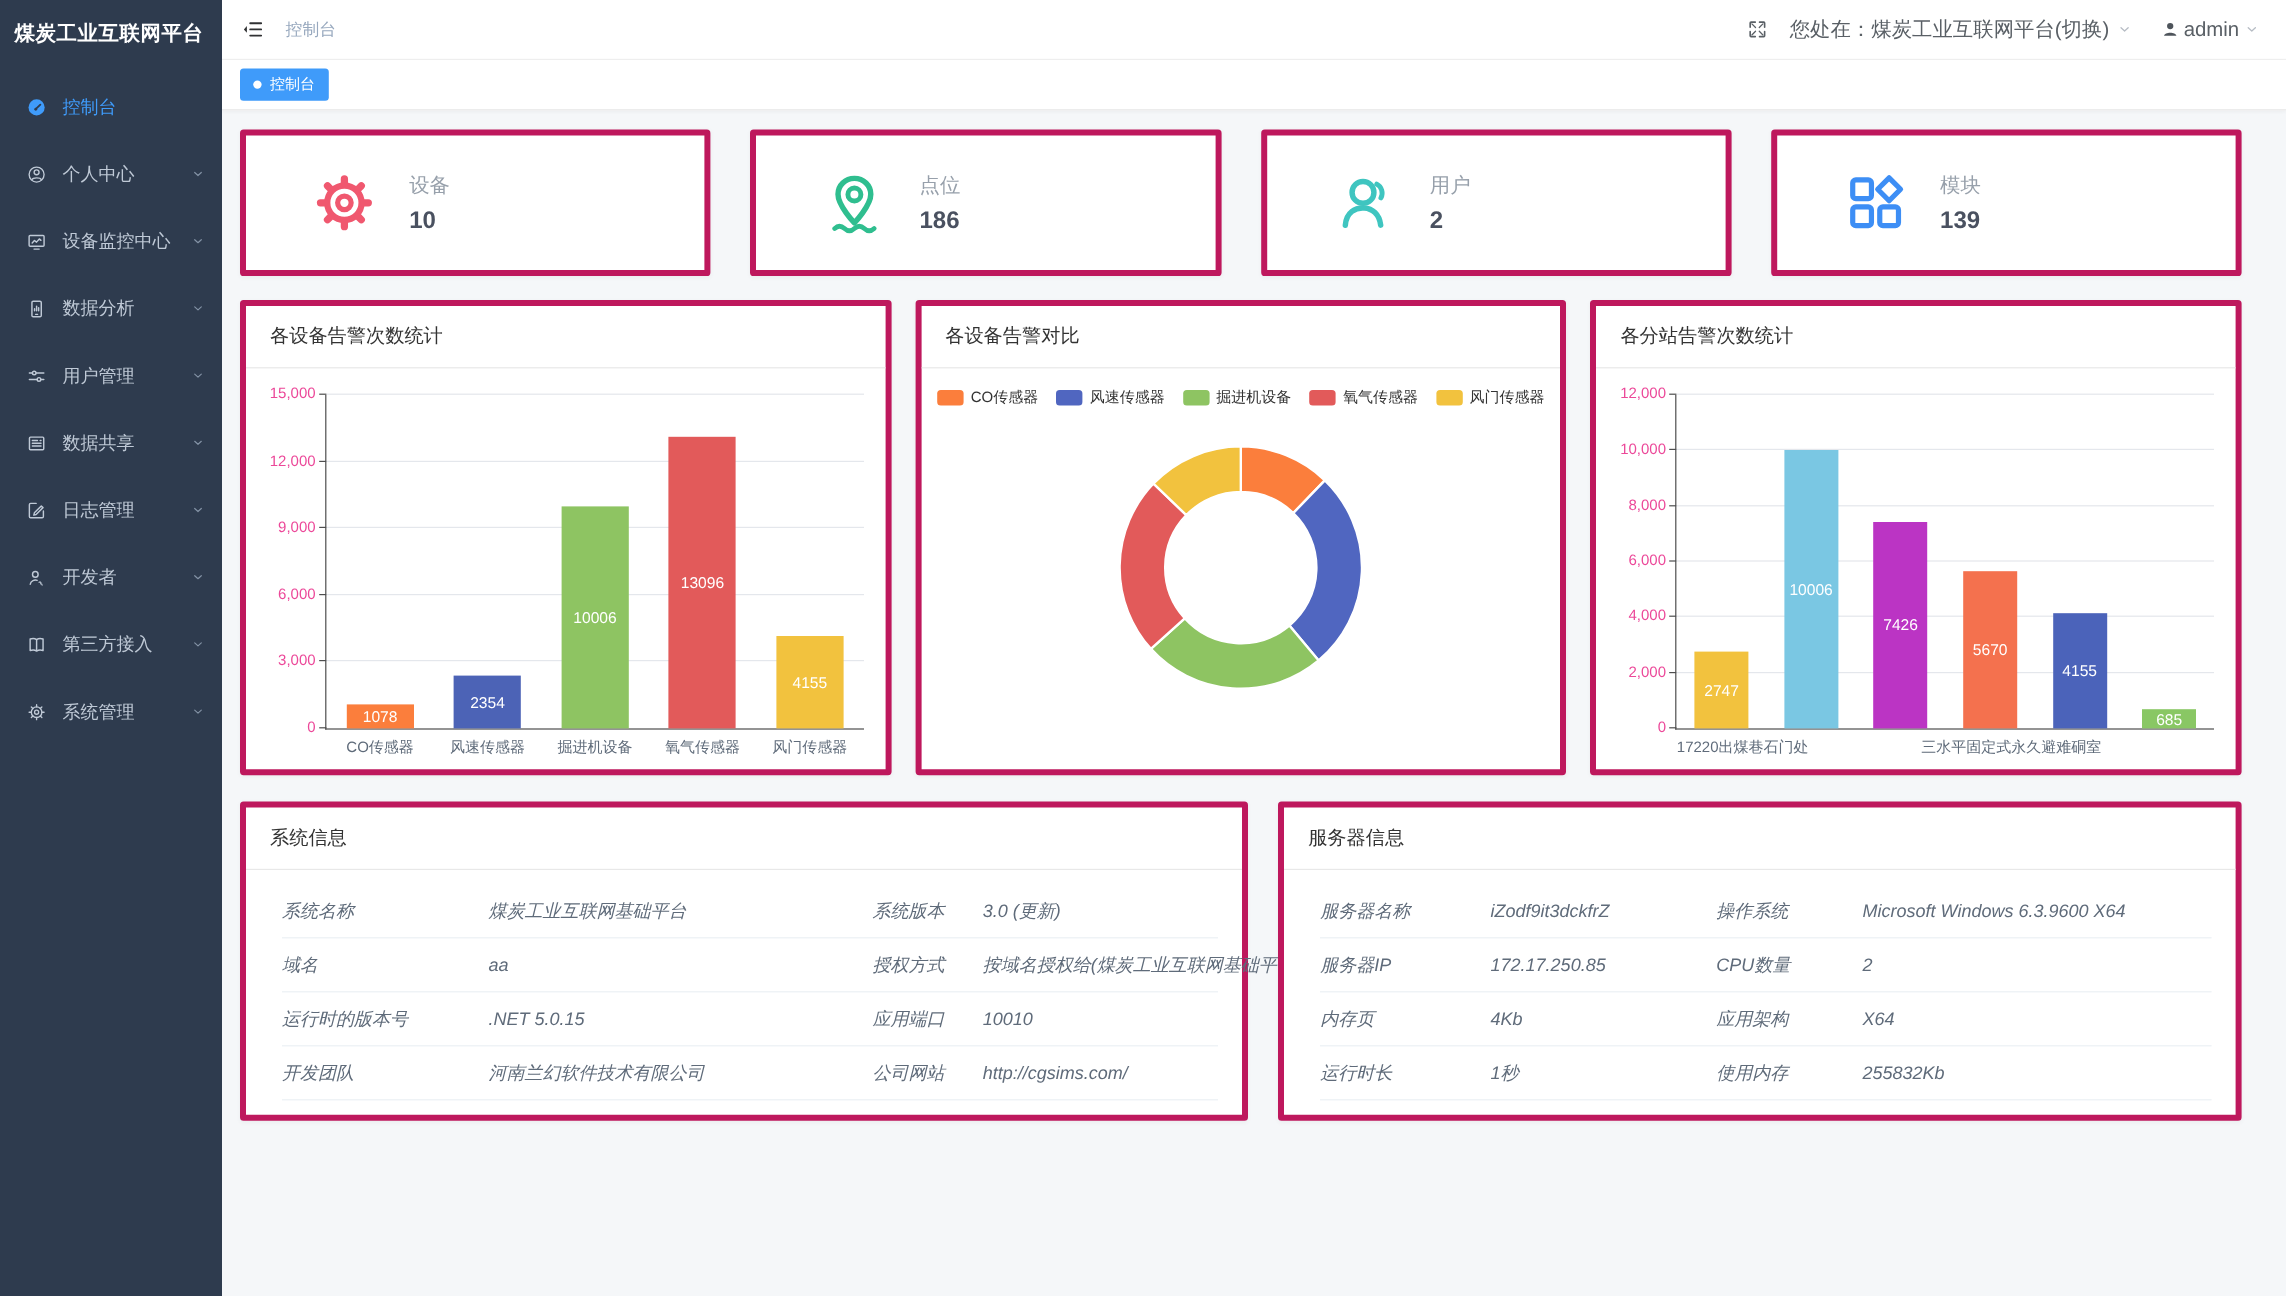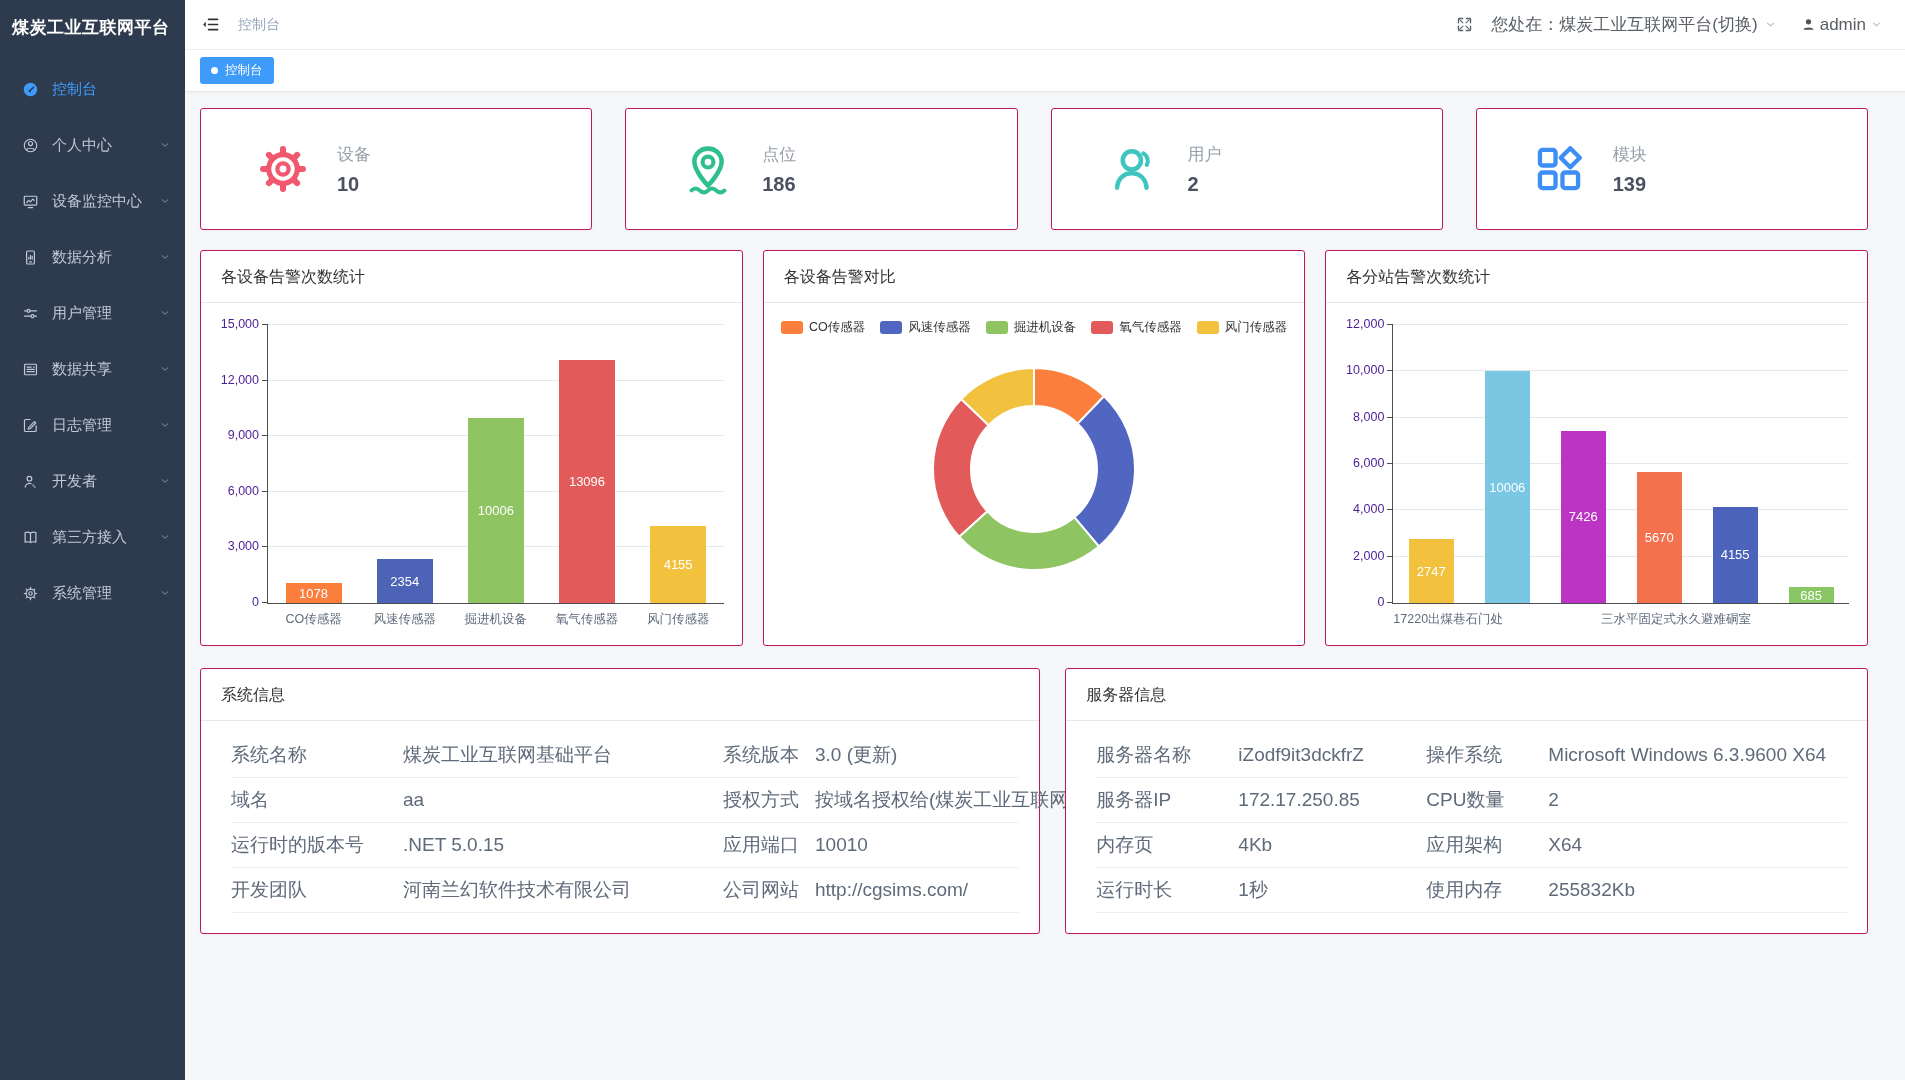--- a/index.html
+++ b/index.html
@@ -36,57 +36,57 @@
   .p-icon { width:15px; height:15px; color:#4e545b; }
   .p-icon svg { width:100%; height:100%; display:block; }
 
   .tabstrip { height:42px; background:#fff; border-bottom:1px solid #e8e8e8; display:flex; align-items:center; padding-left:15px; box-shadow:0 1px 3px rgba(0,0,0,.04); }
   .tab-active { display:inline-flex; align-items:center; gap:7px; background:#3f9bfa; color:#fff; height:27px; padding:0 11px; font-size:12.5px; border-radius:3px; cursor:pointer; }
   .tab-dot { width:7px; height:7px; border-radius:50%; background:#fff; }
 
   .content { flex:1; padding:16px 37px 0 15px; overflow:hidden; }
 
   
-  .card { background:#fff; border:1px solid #be185d; border-radius:3px; box-shadow:0 1px 4px rgba(0,0,0,.04); }
+  .card { background:#fff; border:5px solid #be185d; border-radius:3px; box-shadow:0 1px 4px rgba(0,0,0,.04); }
   .stats-row { display:flex; gap:33px; }
   .stat-card { flex:1; height:122px; display:flex; align-items:center; padding-left:56px; gap:28px; }
   .stat-icon { width:52px; height:52px; flex:none; }
   .stat-icon svg { width:100%; height:100%; display:block; }
   .stat-label { font-size:17px; color:#97a0ab; margin-bottom:7px; }
   .stat-value { font-size:20px; font-weight:bold; color:#4a5160; }
 
   
   .charts-row { display:flex; gap:20px; margin-top:20px; }
   .chart-card { flex:1; height:396px; min-width:0; }
   .card-head { height:52px; line-height:51px; padding:0 20px; font-size:16px; color:#333; border-bottom:1px solid #e8e8e8; }
   .chart-body { position:relative; height:343px; }
   .plot { position:absolute; left:66px; right:18px; top:22px; bottom:42px; border-left:1px solid #4e4e4e; border-bottom:1px solid #4e4e4e; }
   .gridline { position:absolute; left:0; right:0; height:1px; background:#e4e7ec; }
   .tick { position:absolute; left:-6px; width:6px; height:1px; background:#4e4e4e; }
-  .ylab { position:absolute; right:calc(100% + 9px); transform:translateY(6px); font-size:12.5px; color:#4c1d95; white-space:nowrap; }
+  .ylab { position:absolute; right:calc(100% + 9px); transform:translateY(6px); font-size:12.5px; color:#ec4899; white-space:nowrap; }
   .bars { position:absolute; left:0; right:0; top:0; bottom:0; display:flex; align-items:flex-end; justify-content:space-around; }
   .bar-slot { flex:1; display:flex; justify-content:center; align-items:flex-end; height:100%; }
   .bar { display:flex; align-items:center; justify-content:center; }
   .bar-label { color:#fff; font-size:13px; }
   .xlabels { position:absolute; top:100%; left:0; right:0; display:flex; padding-top:8px; }
   .xslot { flex:1; display:flex; justify-content:center; }
   .xlab { font-size:12.5px; color:#5f6b7a; white-space:nowrap; }
   .legend { display:flex; justify-content:center; align-items:center; gap:15px; padding-top:16px; }
   .legend-item { display:flex; align-items:center; gap:6px; cursor:pointer; }
   .legend-swatch { width:22px; height:13px; border-radius:3px; }
   .legend-label { font-size:12.5px; color:#333; }
   .donut-wrap { display:flex; justify-content:center; padding-top:16px; }
 
   
   .panels-row { display:flex; gap:25px; margin-top:22px; }
   .panel-card { height:266px; min-width:0; }
   .panel-sys { flex:1.047; }
   .panel-srv { flex:1; }
   .info-rows { padding:12px 20px 0 30px; }
-  .info-row { display:grid; height:45px; align-items:center; border-bottom:1px solid #ecf0f4; font-size:19px; color:#5f6b7a; }
+  .info-row { display:grid; height:45px; align-items:center; border-bottom:1px solid #ecf0f4; font-size:15px; color:#5f6b7a;font-style:italic; }
   .panel-sys .info-row { grid-template-columns:172px 320px 92px 1fr; }
   .panel-srv .info-row { grid-template-columns:142px 188px 122px 1fr; }
   .info-label, .info-value { white-space:nowrap; }
 </style>
 </head>
 <body>
 
 <div class="app">
 
   <aside class="sidebar">

